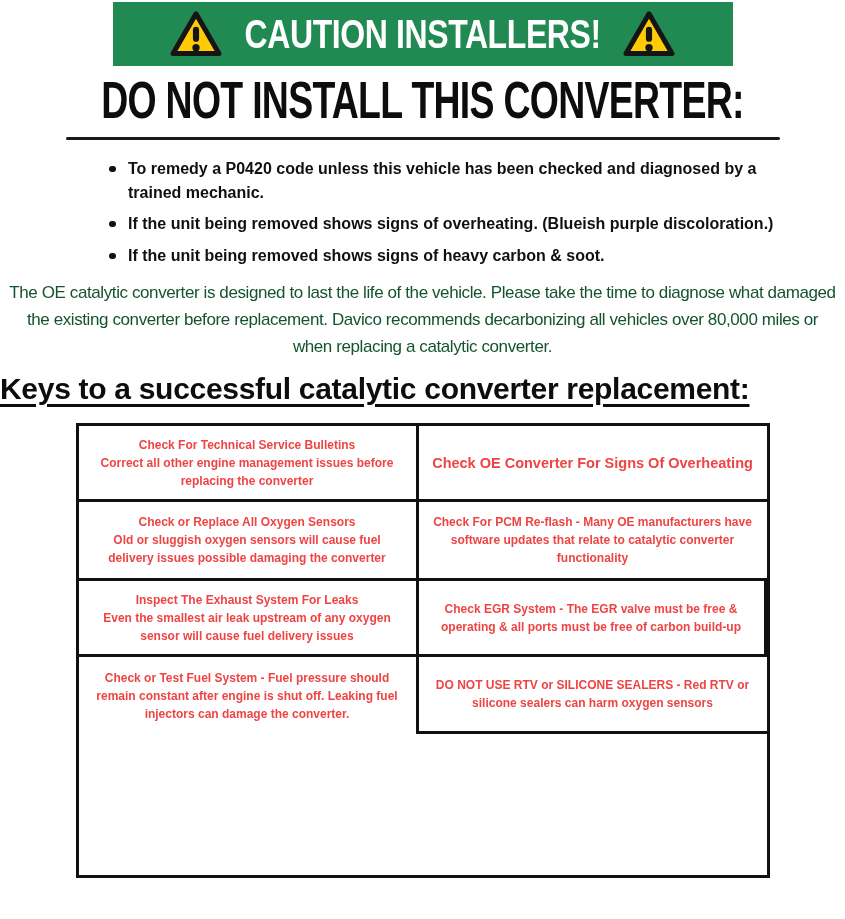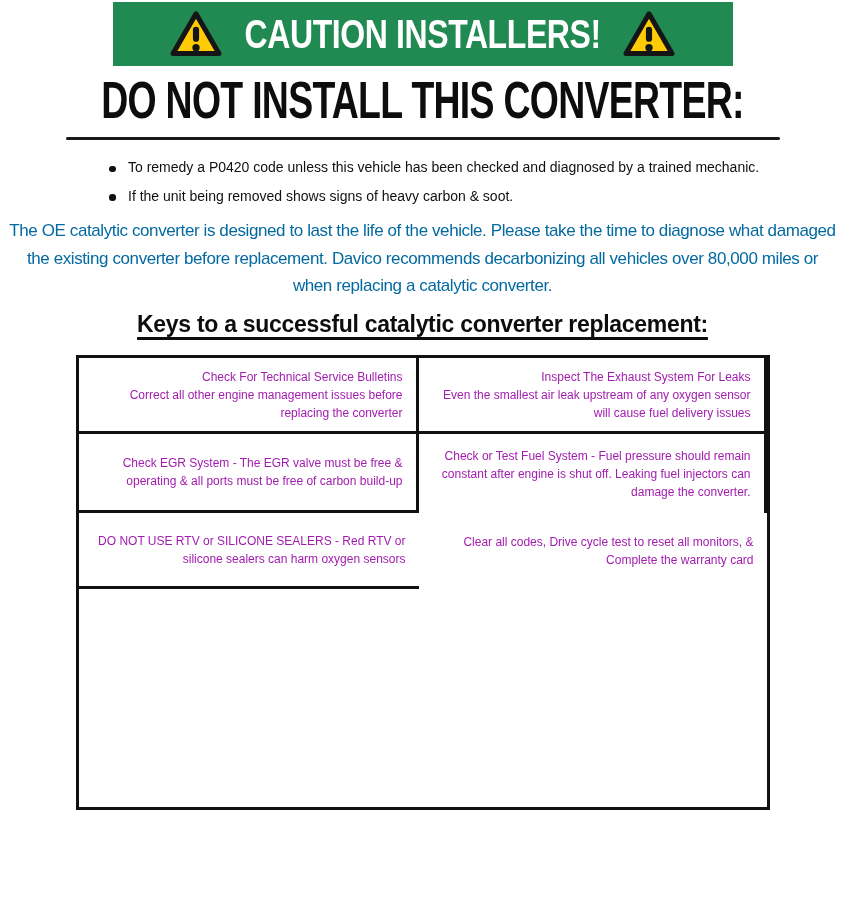--- a/index.html
+++ b/index.html
@@ -68,22 +68,22 @@
     margin: 14px auto 0;
     border-radius: 2px;
   }
 
   
   .bullets {
     margin: 17px 0 0 94px;
     width: 684px;
     padding: 0;
     list-style: none;
-    font-weight: normal;
-    font-size: 14px;
+    font-weight: bold;
+    font-size: 16px;
     line-height: 1.48;
     color: #101010;
   }
   .bullets li { position: relative; padding-left: 34px; margin-bottom: 8px; }
   .bullets li::before {
     content: "";
     position: absolute;
     left: 15px;
     top: 8.5px;
     width: 6.5px;
@@ -92,28 +92,28 @@
     background: #101010;
   }
 
   
   .intro {
     margin: 11px 6px 0;
     text-align: center;
     font-size: 17px;
     letter-spacing: -0.4px;
     line-height: 1.6;
-    color: #0369a1;
+    color: #14532d;
   }
 
   
   .keys-heading {
     margin-top: 12px;
-    text-align: center;
-    font-size: 23px;
+    text-align: left;
+    font-size: 30px;
     font-weight: bold;
     letter-spacing: -0.3px;
     color: #0d0d0d;
     text-decoration: underline;
     text-decoration-thickness: 2.5px;
     text-underline-offset: 5px;
   }
 
   
   .keys-table {
@@ -124,27 +124,27 @@
     grid-template-columns: 340px 1fr;
     grid-template-rows: 76px 79px 76px 77px 65px 76px;
     background: #fff;
   }
   .cell {
     border-right: 3px solid #111;
     border-bottom: 3px solid #111;
     display: flex;
     align-items: center;
     justify-content: center;
-    text-align: right;
+    text-align: center;
     padding: 5px 13px;
-    font-weight: normal;
+    font-weight: bold;
     font-size: 12px;
     line-height: 1.5;
     white-space: pre-line;
-    color: #a21caf;
+    color: #ef4444;
   }
   .cell.col2 { border-right: none; }
   .cell.row-last { border-bottom: none; }
   .cell.big { font-size: 14.5px; line-height: 1.4; }
 </style>
 </head>
 <body>
 
 <div class="banner">
   <span class="tri">
@@ -163,34 +163,38 @@
     </svg>
   </span>
 </div>
 
 <div class="main-heading">DO NOT INSTALL THIS CONVERTER:</div>
 
 <div class="rule"></div>
 
 <ul class="bullets">
   <li>To remedy a P0420 code unless this vehicle has been checked and diagnosed by a trained mechanic.</li>
+  <li>If the unit being removed shows signs of overheating. (Blueish purple discoloration.)</li>
   <li>If the unit being removed shows signs of heavy carbon &amp; soot.</li>
 </ul>
 
 <p class="intro">The OE catalytic converter is designed to last the life of the vehicle. Please take the time to diagnose what damaged the existing converter before replacement. Davico recommends decarbonizing all vehicles over 80,000 miles or when replacing a catalytic converter.</p>
 
 <div class="keys-heading">Keys to a successful catalytic converter replacement:</div>
 
 <div class="keys-table">
   <div class="cell">Check For Technical Service Bulletins
 Correct all other engine management issues before replacing the converter</div>
-
+  <div class="cell col2 big">Check OE Converter For Signs Of Overheating</div>
+
+  <div class="cell">Check or Replace All Oxygen Sensors
+Old or sluggish oxygen sensors will cause fuel delivery issues possible damaging the converter</div>
+  <div class="cell col2">Check For PCM Re-flash - Many OE manufacturers have software updates that relate to catalytic converter functionality</div>
 
 
   <div class="cell">Inspect The Exhaust System For Leaks
 Even the smallest air leak upstream of any oxygen sensor will cause fuel delivery issues</div>
 
   <div class="cell">Check EGR System - The EGR valve must be free &amp; operating &amp; all ports must be free of carbon build-up</div>
   <div class="cell row-last">Check or Test Fuel System - Fuel pressure should remain constant after engine is shut off.  Leaking fuel injectors can damage the converter.</div>
 
   <div class="cell col2">DO NOT USE RTV or SILICONE SEALERS - Red RTV or silicone sealers can harm oxygen sensors</div>
-  <div class="cell col2 row-last">Clear all codes,  Drive cycle test to reset all monitors, &amp; Complete the warranty card</div>
 </div>
 
 </body></html>

